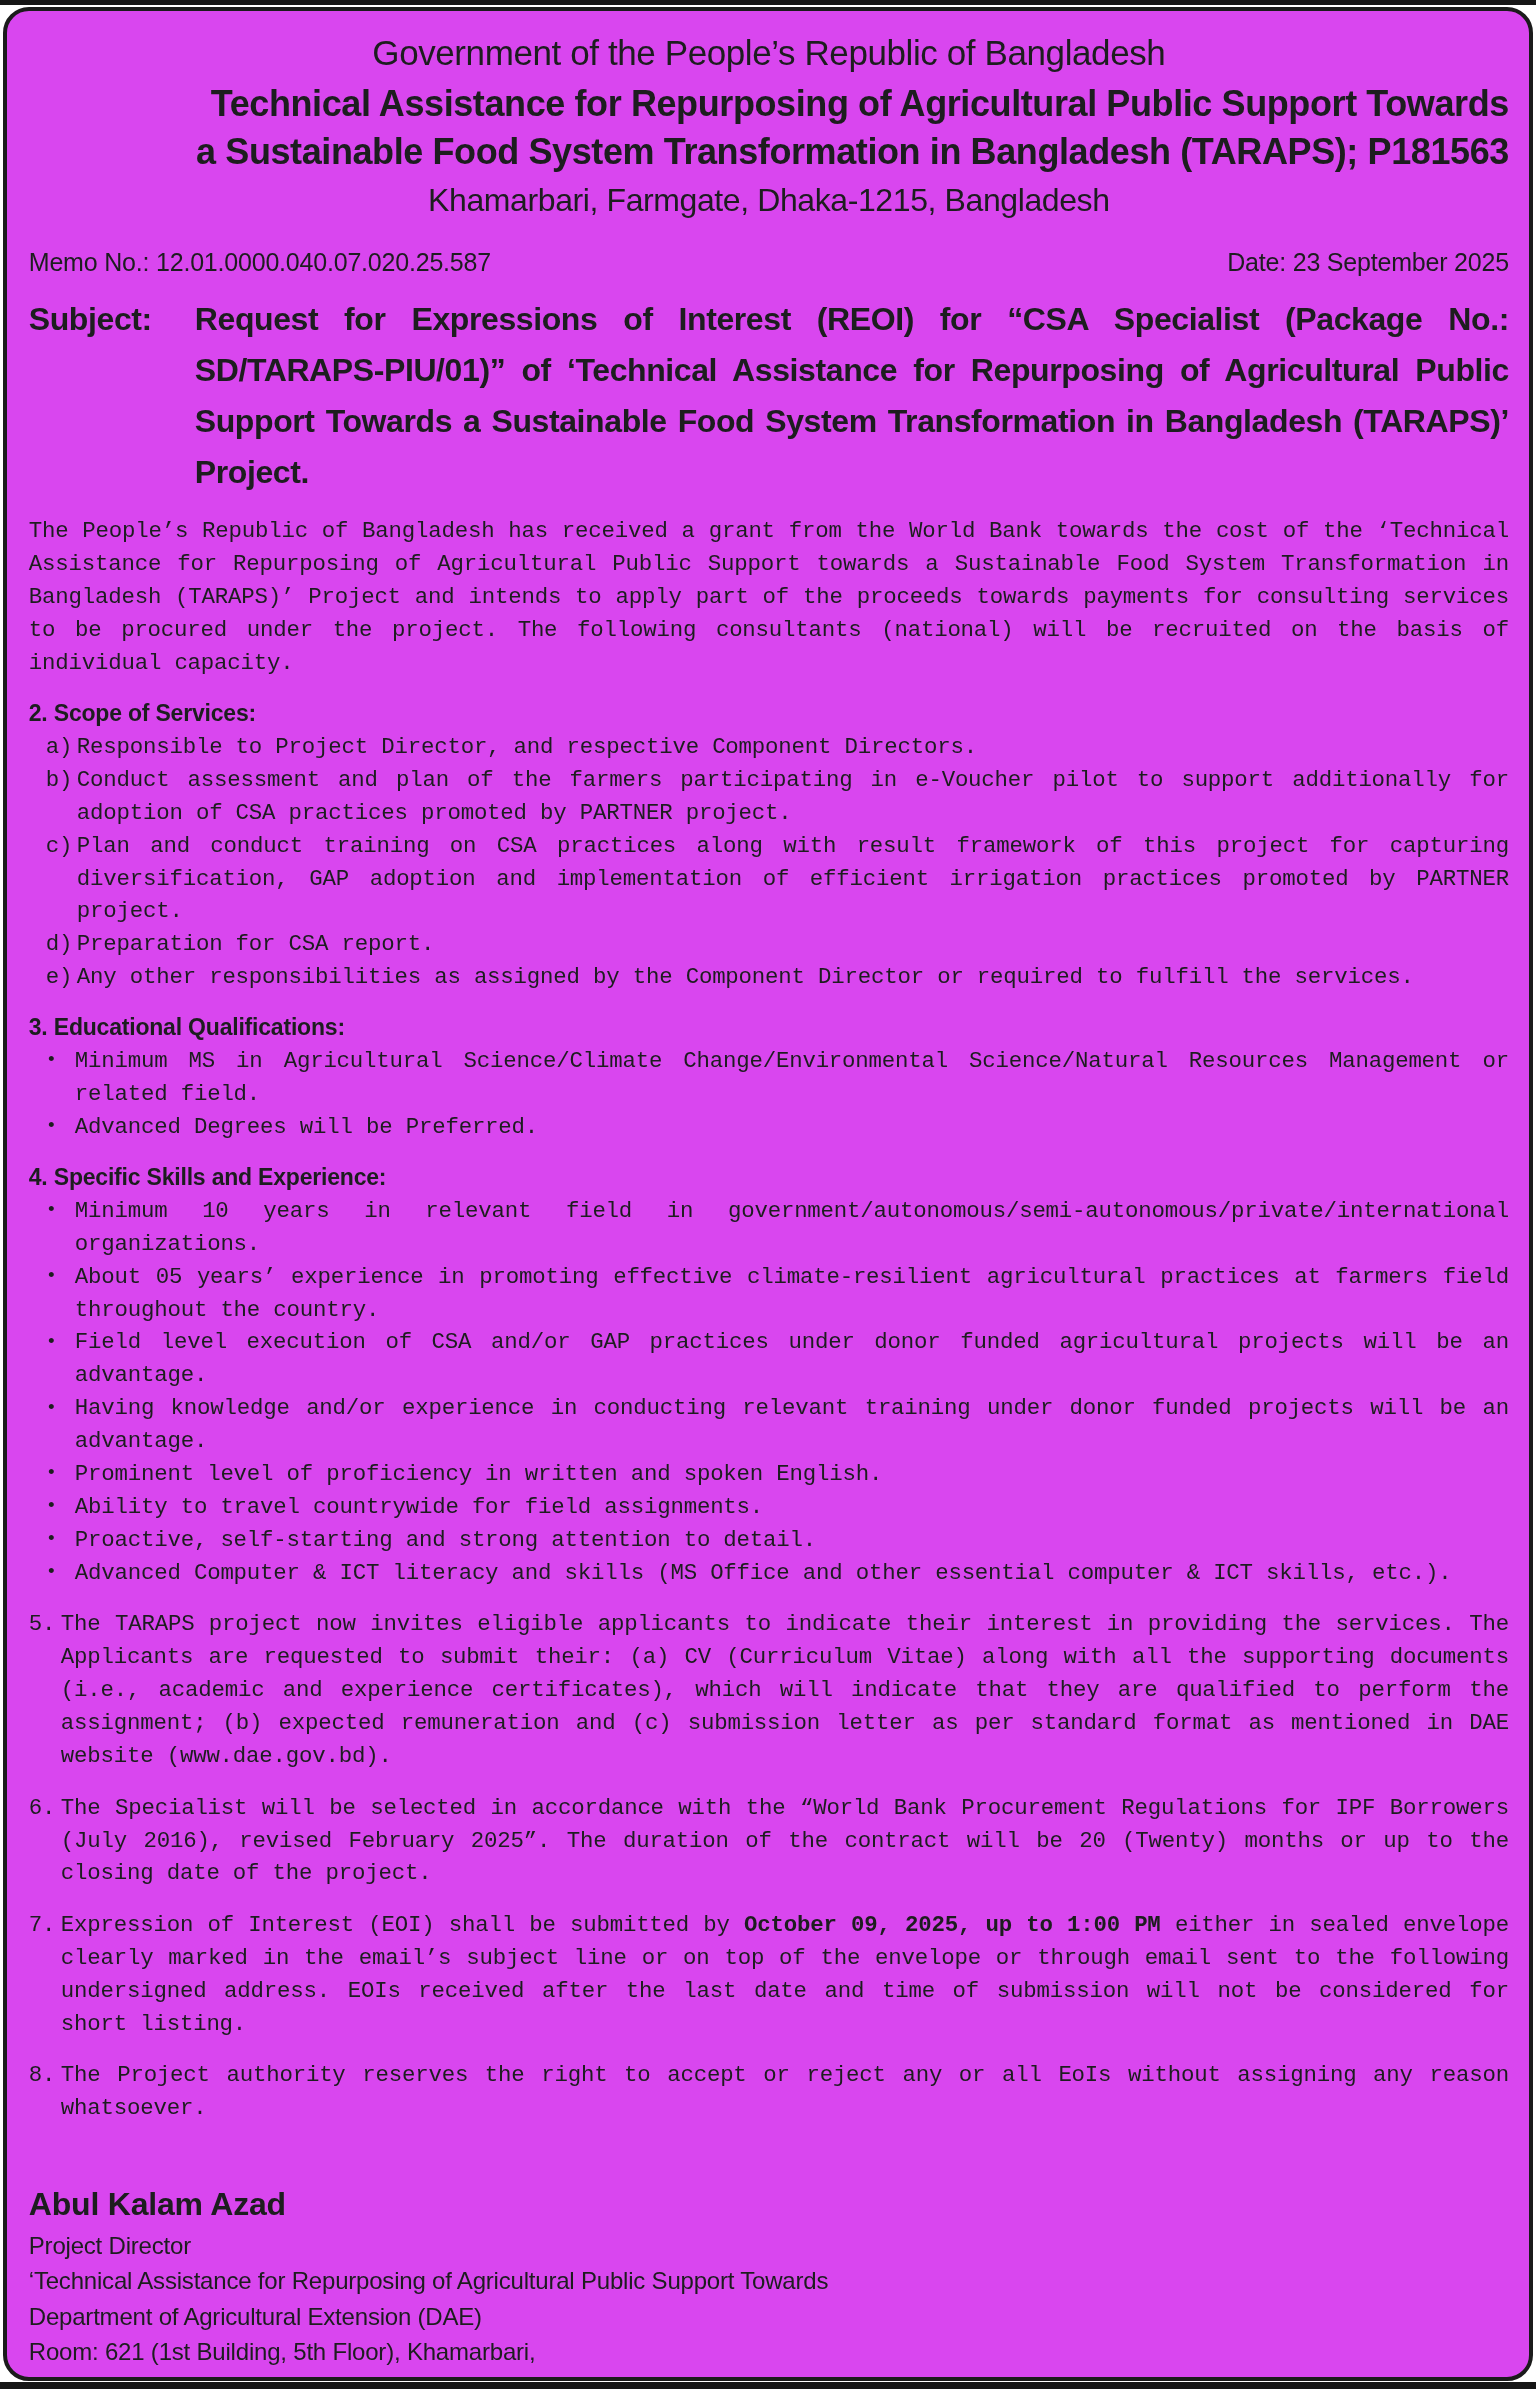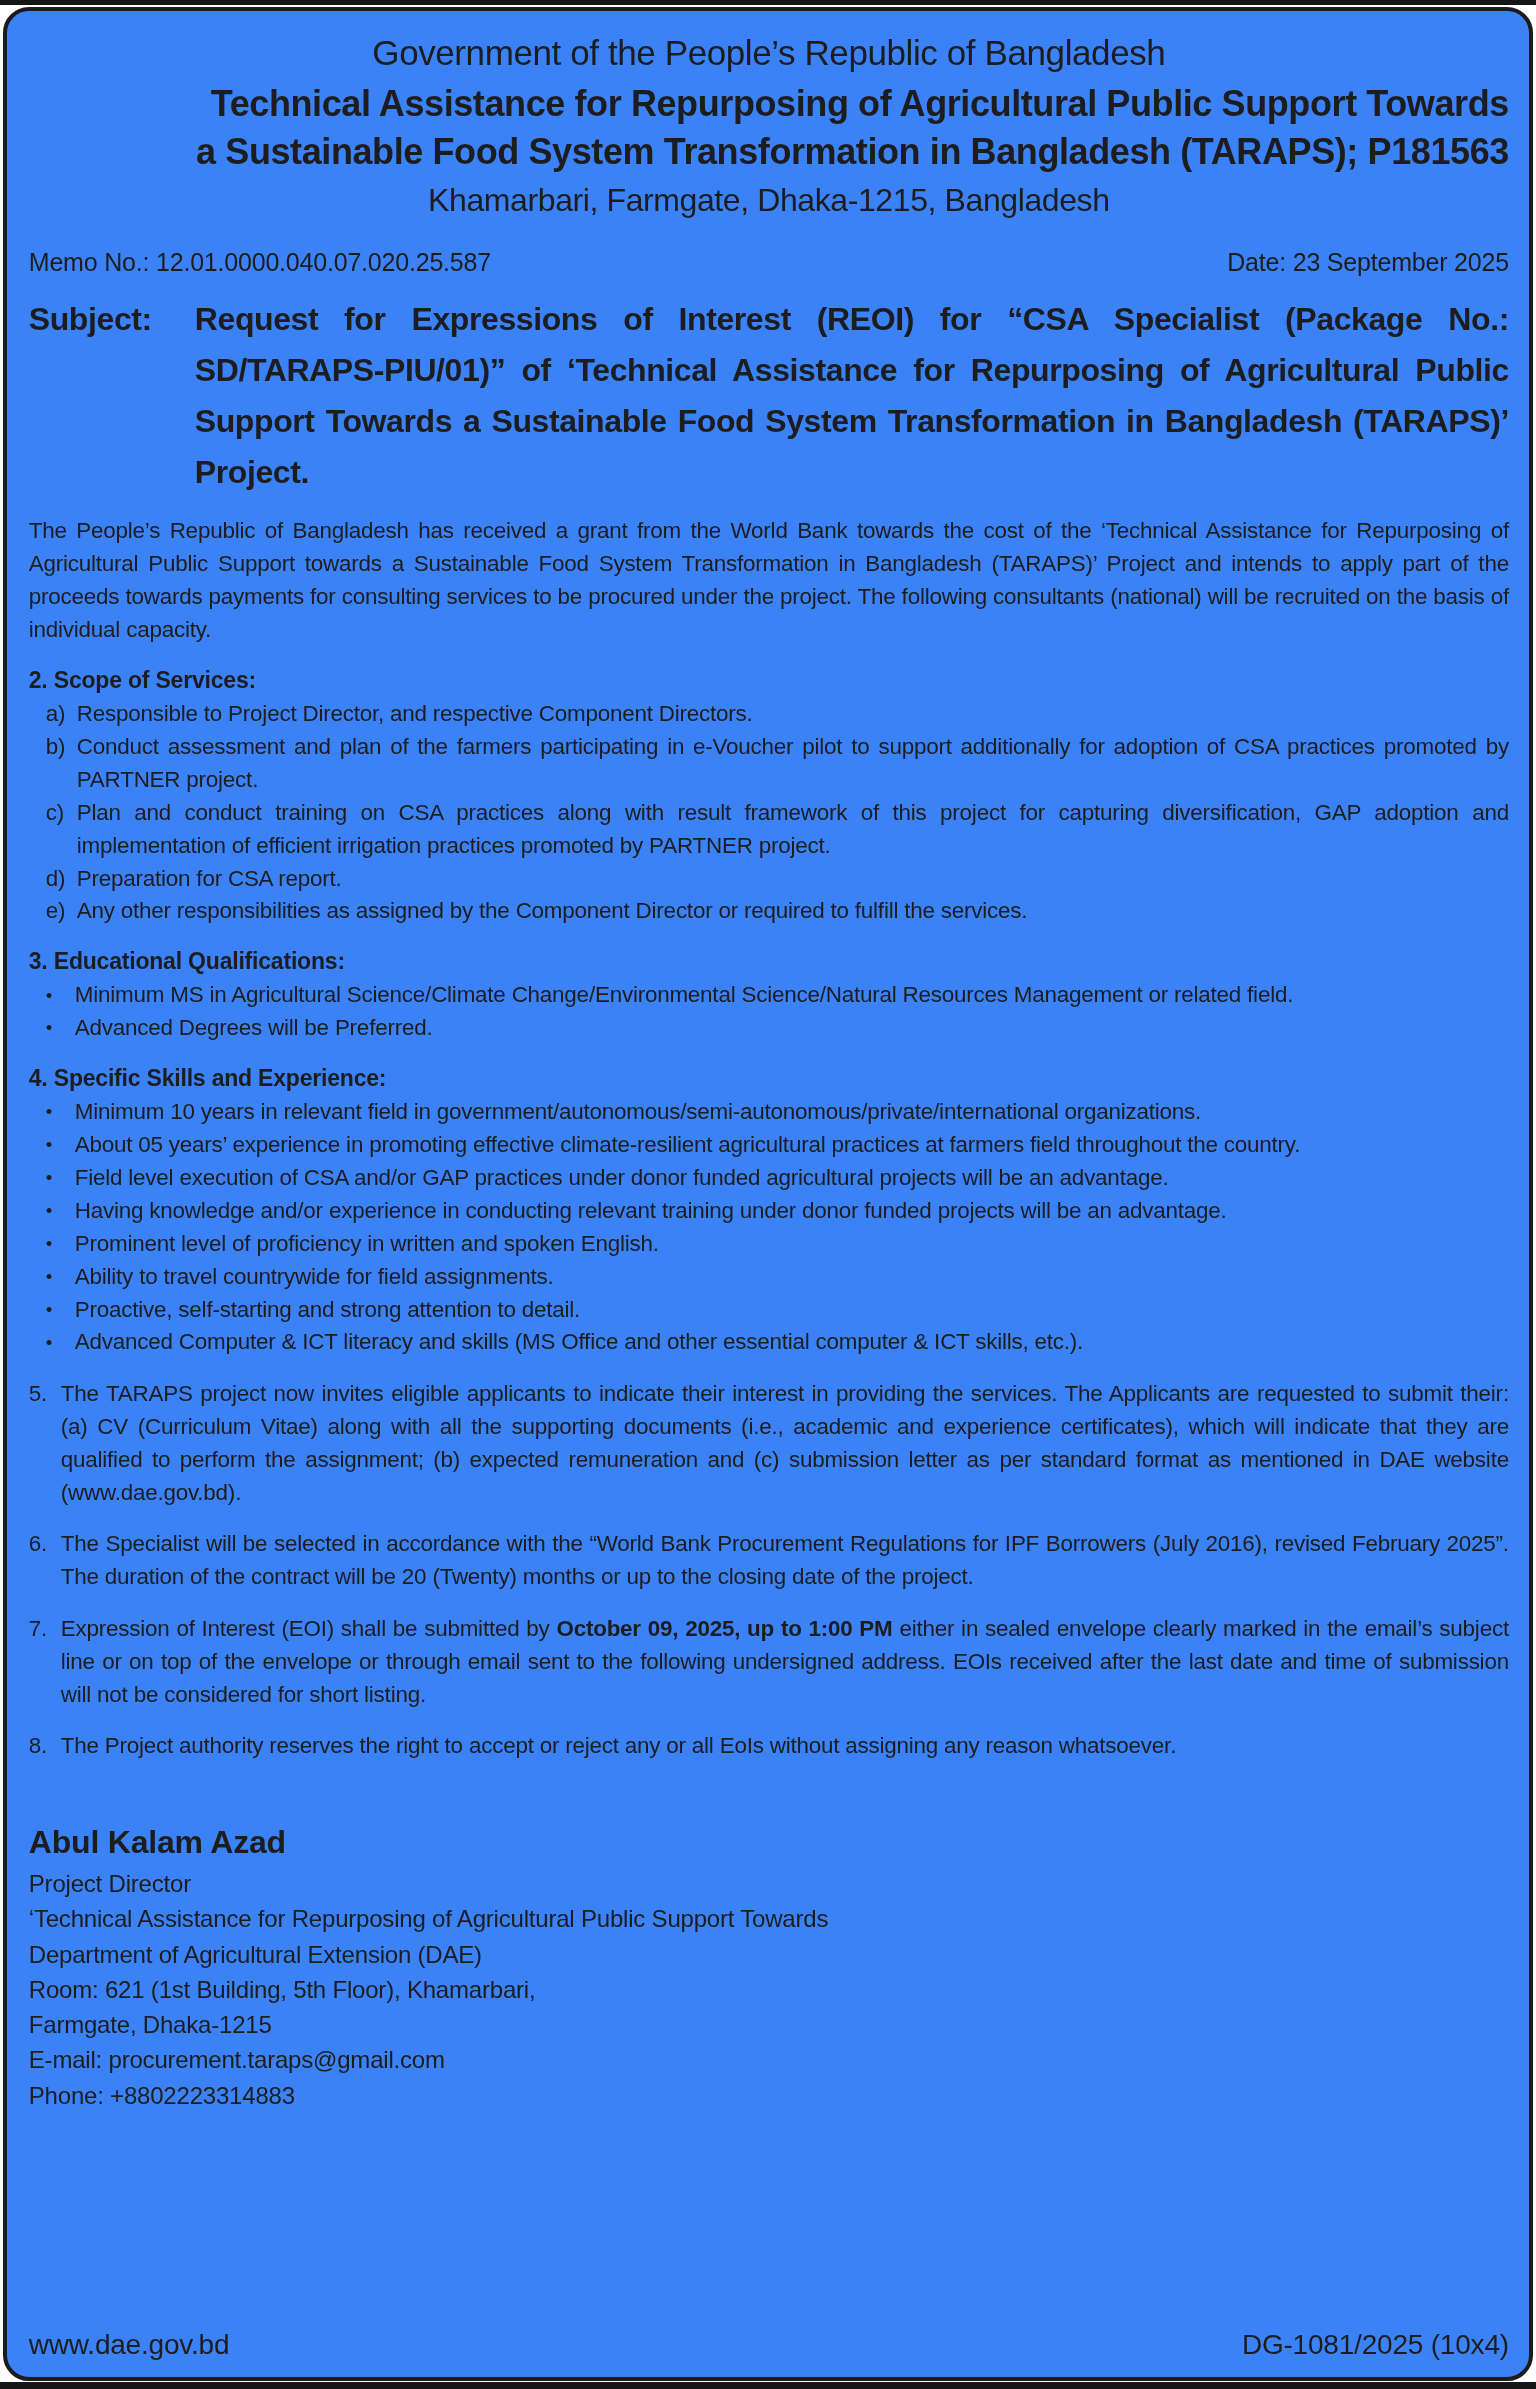--- a/index.html
+++ b/index.html
@@ -31,21 +31,21 @@
     left: 3.1px;
     right: 3.1px;
     bottom: 8.5px;
     border: 4.6px solid #1b1b1b;
     border-radius: 26px;
     box-sizing: border-box;
     padding: 15.5px 20px 12.4px 21.7px;
     display: flex;
     flex-direction: column;
     overflow: hidden;
-    background: #3b82f6;
+    background: #d946ef;
   }
 
   .h-gov {
     font-size: 35px;
     text-align: center;
     letter-spacing: -0.4px;
     margin-top: 6.2px;
   }
   .h-title {
     font-size: 36px;
@@ -79,20 +79,21 @@
     margin-top: 17px;
   }
   .subject-label { flex: 0 0 166px; }
   .subject-text { flex: 1; text-align: justify; }
 
   .body-text {
     font-size: 22.4px;
     line-height: 1.47;
     letter-spacing: -0.2px;
     text-align: justify;
+    font-family: Liberation Mono, monospace;
   }
   .intro { margin-top: 17px; }
 
   .section-heading {
     font-size: 23px;
     font-weight: bold;
     letter-spacing: -0.2px;
     margin-top: 20px;
     margin-bottom: 3.9px;
   }

